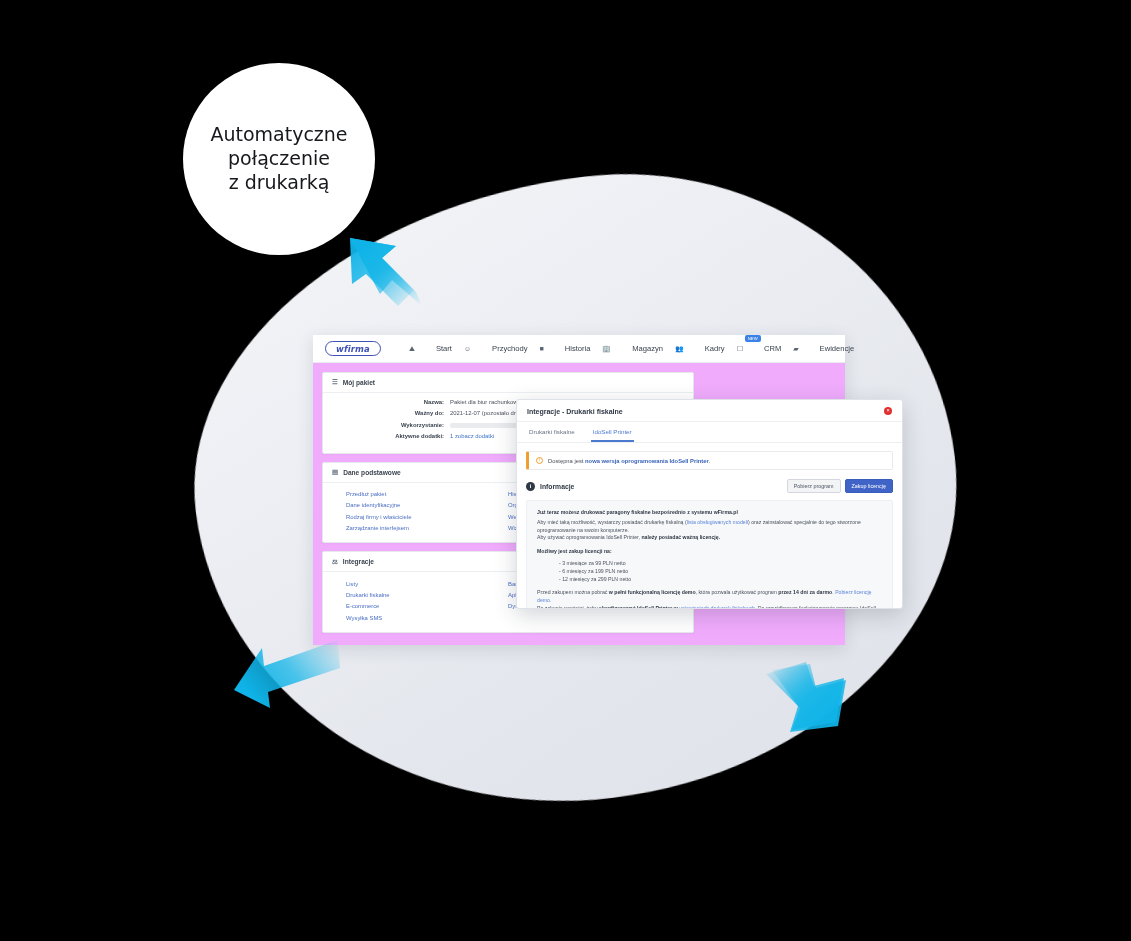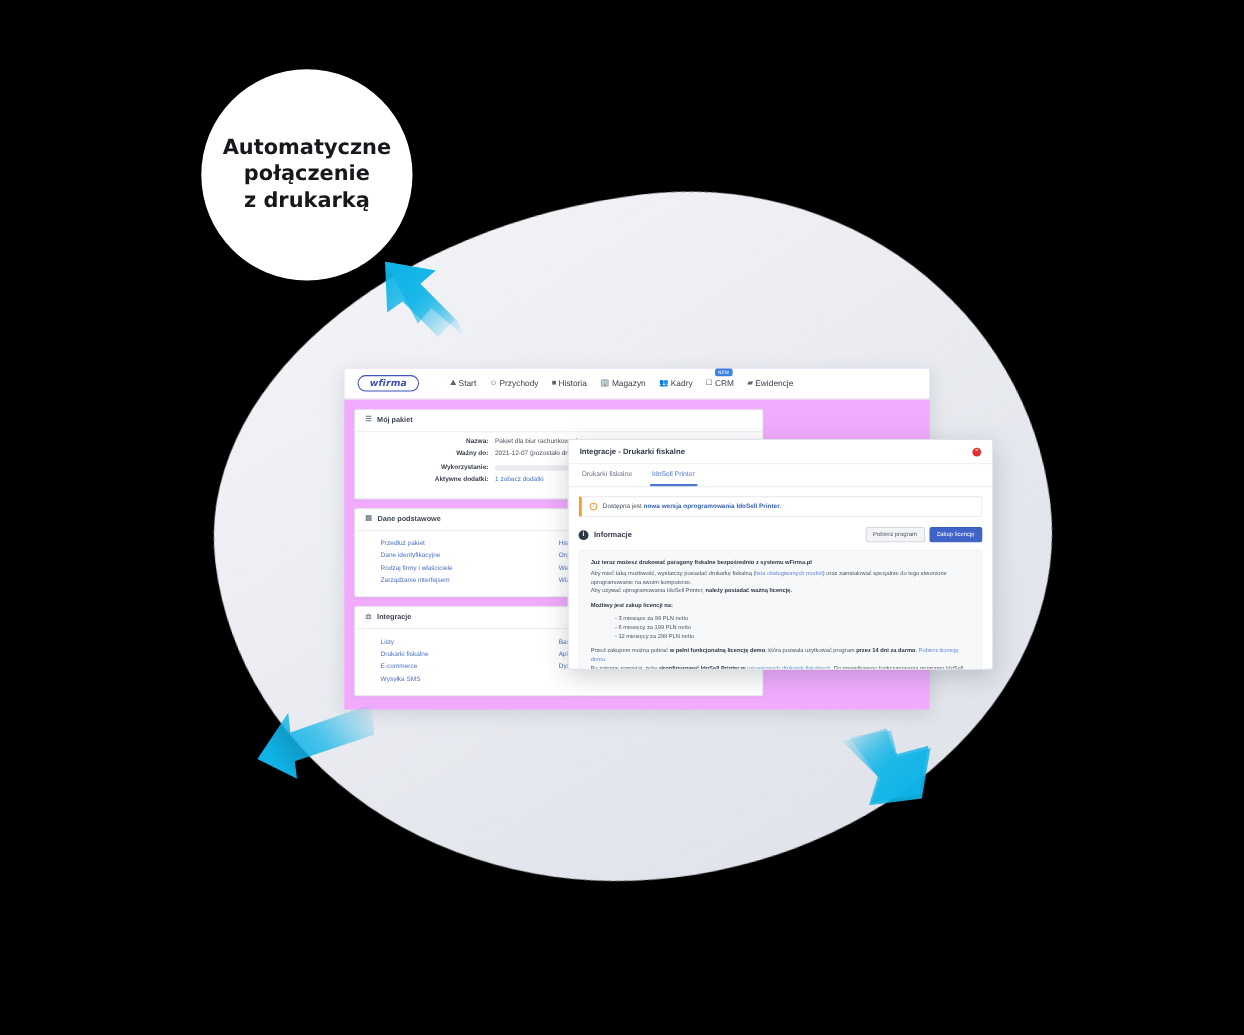--- a/index.html
+++ b/index.html
@@ -41,21 +41,21 @@
   .logo-mark {
     width: 56px; height: 15px; border-radius: 9px;
     border: 1.4px solid #3f51b5;
     display: flex; align-items: center; justify-content: center;
     color: #3f51b5; font-size: 8.5px; font-weight: 700;
     letter-spacing: .1px; font-style: italic;
     font-family: "DejaVu Sans", sans-serif;
   }
   .nav { display: flex; align-items: center; margin-left: 28px; gap: 12px; }
   .nav-item {
-    display: flex; align-items: center; gap: 2px;
+    display: flex; align-items: center; gap: 21px;
     font-size: 7.6px; color: #39424e; position: relative; white-space: nowrap;
   }
   .nav-ic { font-size: 7px; color:#5a6472; line-height:1; }
   .nav-badge {
     position:absolute; top:-9px; left: 8px;
     background:#3b82e8; color:#fff; font-size:4.2px;
     padding:1px 3px; border-radius:2px; letter-spacing:.2px;
   }
 
   
@@ -157,21 +157,21 @@
   .doc .gap { display:block; height:6px; }
 
   
   .arrow { position:absolute; }
 
   
   .bubble {
     position:absolute; border-radius:50%; background:#fff;
     display:flex; align-items:center; justify-content:center;
     text-align:center; color:#17181c;
-    font-family: "DejaVu Sans", sans-serif; font-weight:700;
+    font-family: "DejaVu Sans", sans-serif; font-weight:400;
     line-height:1.25; box-shadow: 0 0 0 0 rgba(0,0,0,0);
   }
   #bubble-printer { left:183px; top:63px;  width:192px; height:192px; font-size:19px; }
   #bubble-reports { left:31px;  top:643px; width:190px; height:190px; font-size:19px; }
   #bubble-brands  { left:855px; top:683px; width:186px; height:186px; font-size:19px; font-weight:400; }
   #bubble-brands .lines { line-height:1.32; }
 </style>
 </head>
 <body>
 

